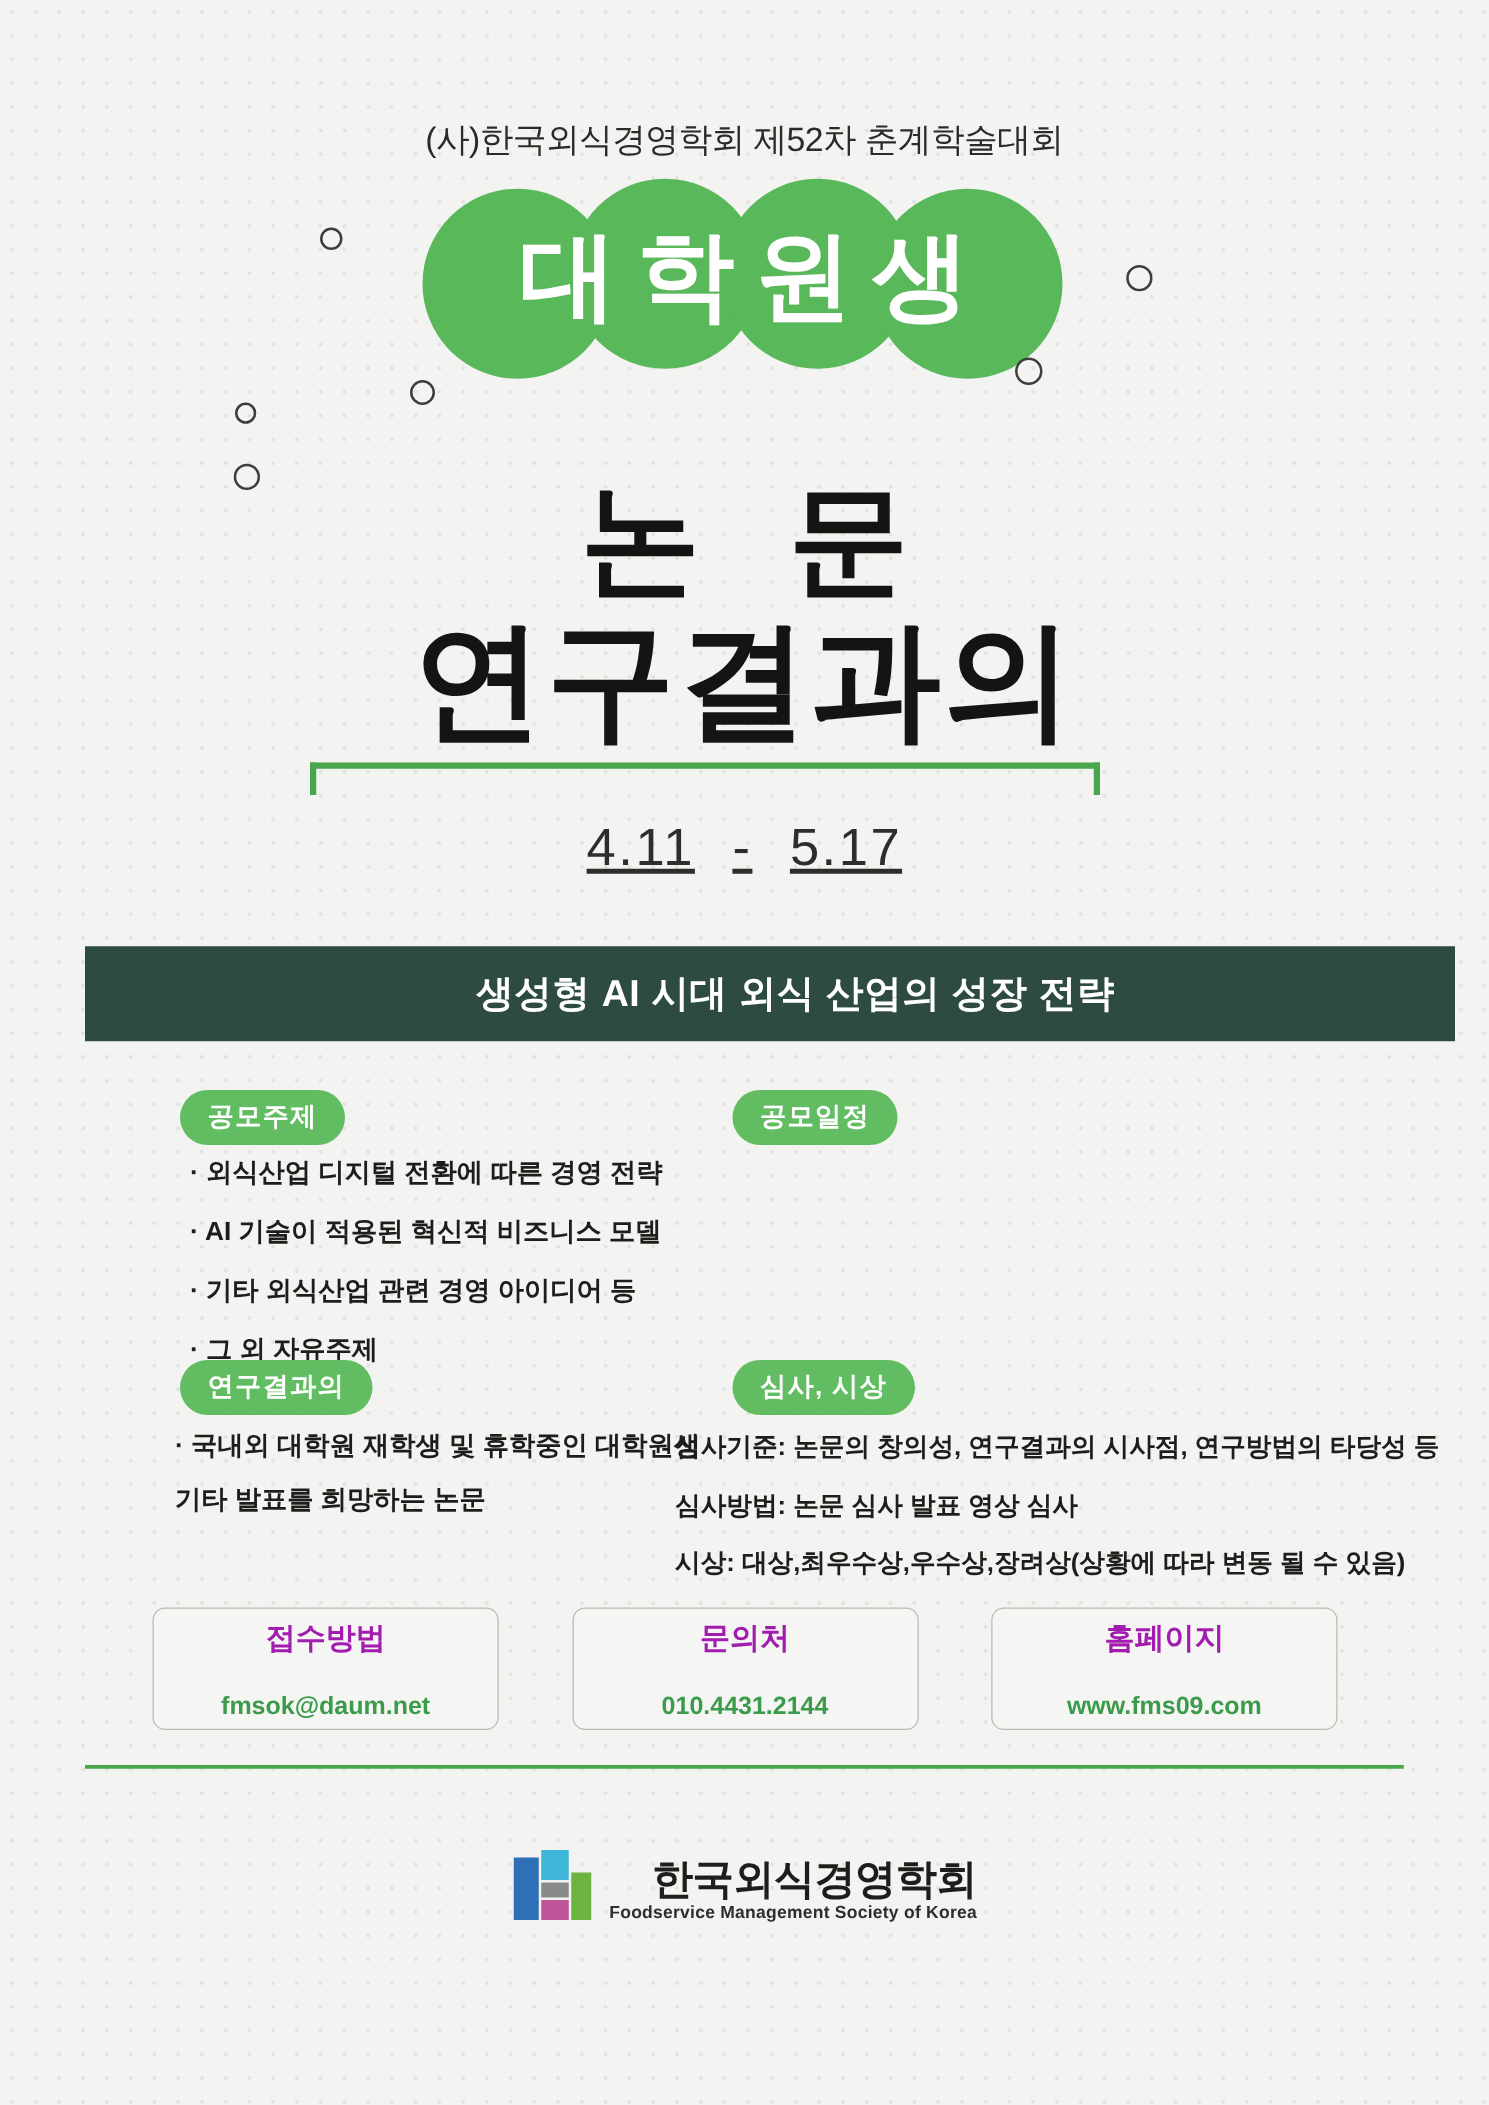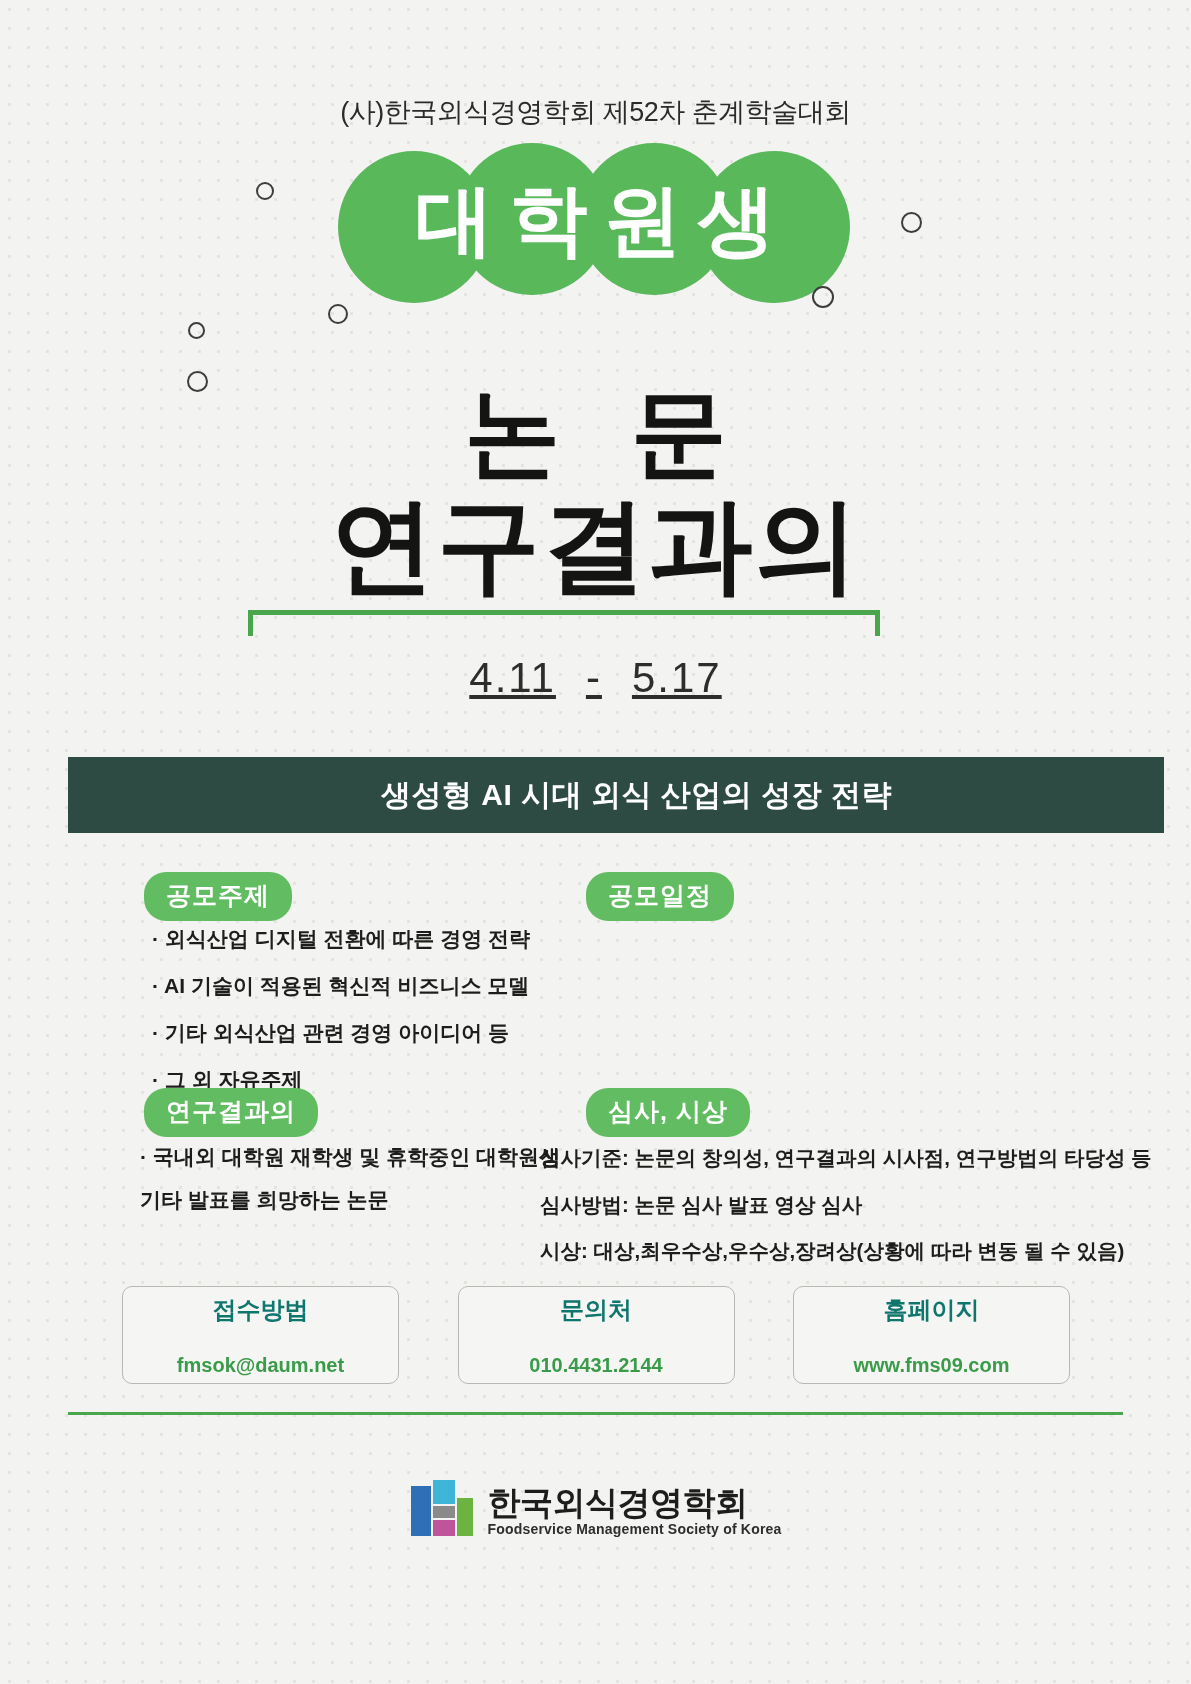--- a/index.html
+++ b/index.html
@@ -159,21 +159,21 @@
     font-size: 30px;
     font-weight: bold;
     letter-spacing: 0.5px;
   }
 
   
   .pill {
     position: absolute;
     background: #62bd62;
     color: #ffffff;
-    font-size: 25px;
+    font-size: 21px;
     font-weight: bold;
     border-radius: 22px;
     padding: 7px 22px 9px;
     letter-spacing: 1px;
     white-space: nowrap;
   }
   .pill.p-topic   { left: 144px; top: 872px; }
   .pill.p-sched   { left: 586px; top: 872px; }
   .pill.p-qualify { left: 144px; top: 1088px; }
   .pill.p-judge   { left: 586px; top: 1088px; }
@@ -230,21 +230,21 @@
     border-radius: 10px;
     background: #f5f5f3;
     display: flex;
     flex-direction: column;
     align-items: center;
     justify-content: center;
   }
   .box .b-title {
     font-size: 24px;
     font-weight: bold;
-    color: #0f766e;
+    color: #a21caf;
     margin-bottom: 28px;
   }
   .box .b-value {
     font-size: 20px;
     font-weight: bold;
     color: #3a9b4a;
   }
 
   
   .rule {
@@ -275,20 +275,21 @@
   .logo-mark .b-cyan   { left: 24px; top: 0px;  width: 22px; height: 24px; background: #3fb6d8; }
   .logo-mark .b-grey   { left: 24px; top: 26px; width: 22px; height: 12px; background: #8a8a8a; }
   .logo-mark .b-pink   { left: 24px; top: 40px; width: 22px; height: 16px; background: #c0549a; }
   .logo-mark .b-green  { left: 48px; top: 18px; width: 16px; height: 38px; background: #6cb43f; }
   .logo-text .kr {
     font-size: 33px;
     font-weight: bold;
     color: #1d1d1b;
     letter-spacing: -0.5px;
     line-height: 1.1;
+    text-align: right;
   }
   .logo-text .en {
     font-size: 14px;
     font-weight: bold;
     color: #2d2d2b;
     letter-spacing: 0.2px;
   }
 </style>
 </head>
 <body>

